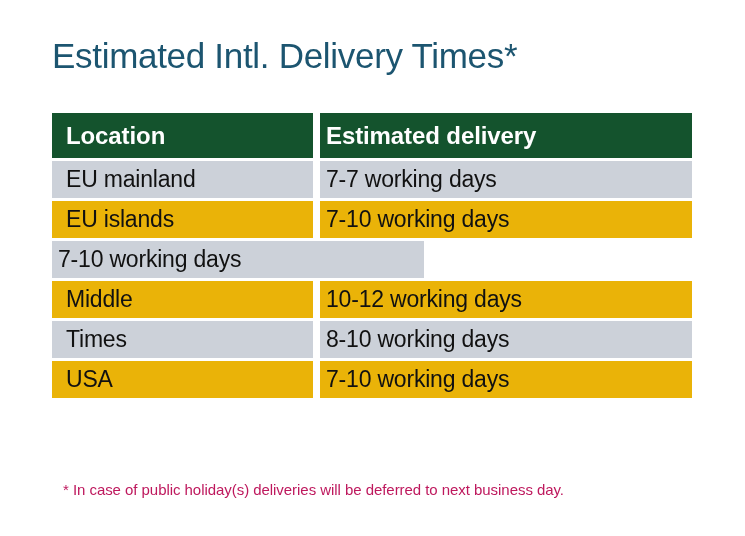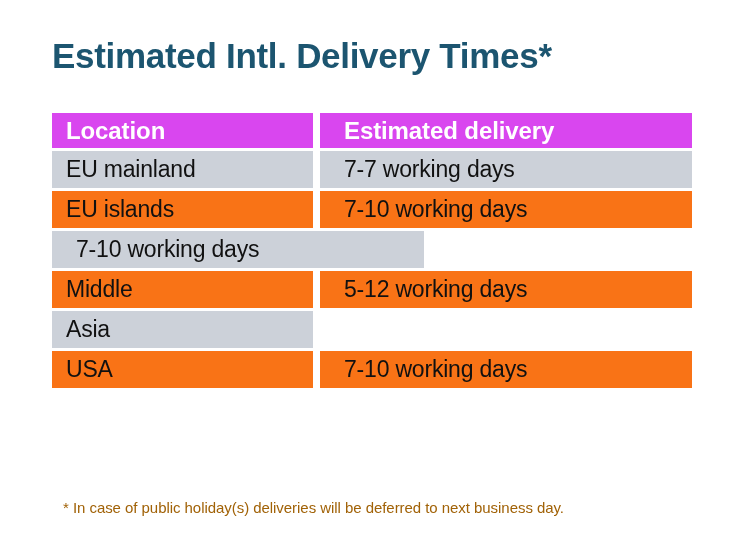--- a/index.html
+++ b/index.html
@@ -19,21 +19,21 @@
     width: 745px;
     height: 536px;
     background: #ffffff;
   }
 
   .page-title {
     position: absolute;
     left: 52px;
     top: 37px;
     font-size: 35px;
-    font-weight: bold;
+    font-weight: normal;
     color: #1c5570;
     letter-spacing: -0.3px;
     line-height: 1.1;
     white-space: nowrap;
   }
 
   .delivery-table {
     position: absolute;
     left: 52px;
     top: 113px;
@@ -56,59 +56,59 @@
   }
 
   .cell-location {
     width: 261px;
     margin-right: 7px;
     padding-left: 14px;
   }
 
   .cell-delivery {
     width: 372px;
-    padding-left: 24px;
+    padding-left: 6px;
     text-align: center;
   }
 
   .header-row .cell {
-    background: #d946ef;
-    height: 35px;
+    background: #14532d;
+    height: 45px;
   }
   .header-row .cell-text {
     color: #ffffff;
     font-size: 24px;
     font-weight: bold;
     letter-spacing: -0.1px;
     white-space: nowrap;
   }
 
   .data-row .cell {
     height: 37px;
   }
   .data-row.shade-dark .cell {
     background: #ccd1d9;
   }
   .data-row.shade-light .cell {
-    background: #f97316;
+    background: #eab308;
   }
   .data-row .cell-text {
     color: #111111;
     font-size: 23px;
     font-weight: normal;
     letter-spacing: -0.2px;
     white-space: nowrap;
   }
 
   .footnote {
     position: absolute;
     left: 63px;
-    top: 499px;
+    top: 481px;
     font-size: 15px;
-    color: #a16207;
+    color: #be185d;
     letter-spacing: -0.05px;
     white-space: nowrap;
   }
 </style>
 </head>
 <body>
 
 <div class="page">
 
   <div class="page-title">Estimated Intl. Delivery Times*</div>
@@ -146,27 +146,30 @@
       <div class="cell cell-delivery">
         <span class="cell-text">7-10 working days</span>
       </div>
     </div>
 
     <div class="table-row data-row shade-light">
       <div class="cell cell-location">
         <span class="cell-text">Middle</span>
       </div>
       <div class="cell cell-delivery">
-        <span class="cell-text">5-12 working days</span>
+        <span class="cell-text">10-12 working days</span>
       </div>
     </div>
 
     <div class="table-row data-row shade-dark">
       <div class="cell cell-location">
-        <span class="cell-text">Asia</span>
+        <span class="cell-text">Times</span>
+      </div>
+      <div class="cell cell-delivery">
+        <span class="cell-text">8-10 working days</span>
       </div>
     </div>
 
     <div class="table-row data-row shade-light">
       <div class="cell cell-location">
         <span class="cell-text">USA</span>
       </div>
       <div class="cell cell-delivery">
         <span class="cell-text">7-10 working days</span>
       </div>

